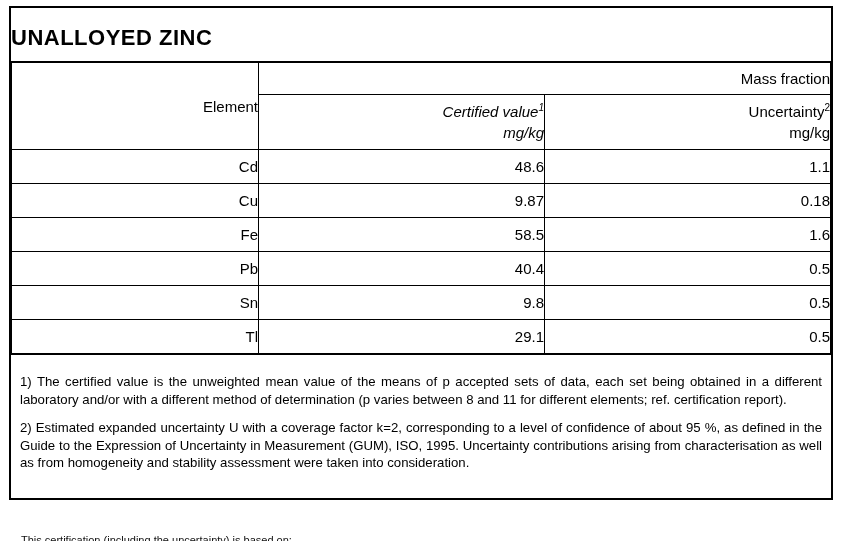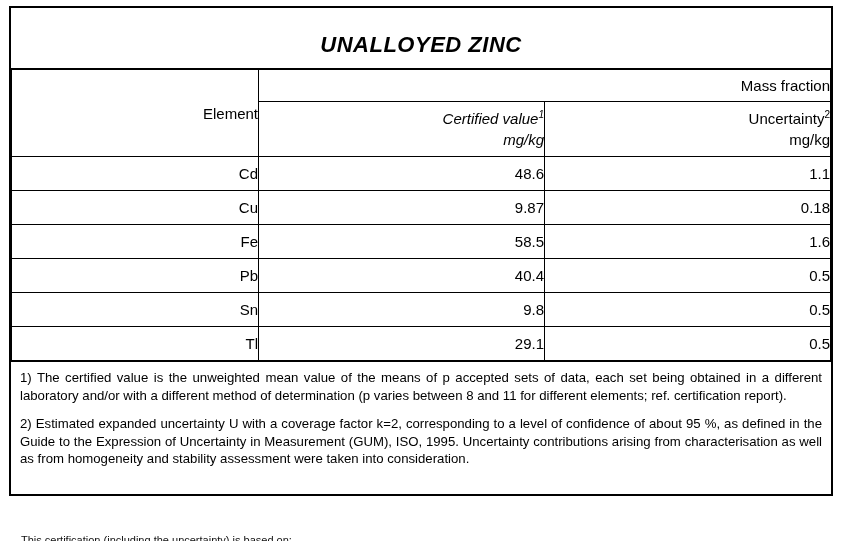--- a/index.html
+++ b/index.html
@@ -25,23 +25,21 @@
     position: absolute;
     left: 9px;
     top: 6px;
     width: 824px;
     border: 2px solid #000000;
     background: #ffffff;
     box-sizing: border-box;
   }
   .title-row {
     border-bottom: 1.5px solid #000000;
-    text-align: center;
-    padding: 24px 0 10px 0;
-    font-style: italic;
+    padding: 17px 0 10px 0;
   }
   .title-row .title {
     font-size: 22px;
     font-weight: bold;
     letter-spacing: 0.5px;
   }
   table.grid {
     border-collapse: collapse;
     width: 100%;
     table-layout: fixed;
@@ -73,21 +71,21 @@
   sup {
     font-size: 10px;
     vertical-align: super;
   }
   tr.data-row td {
     height: 33px;
     font-size: 15px;
   }
   .notes {
     border-top: 1.5px solid #000000;
-    padding: 7px 9px 10px 9px;
+    padding: 18px 9px 10px 9px;
   }
   .note {
     font-size: 13.2px;
     line-height: 1.33;
     text-align: justify;
     margin: 0 0 11px 0;
   }
   .note:last-child { margin-bottom: 16px; }
   .footer-strip {
     position: absolute;

